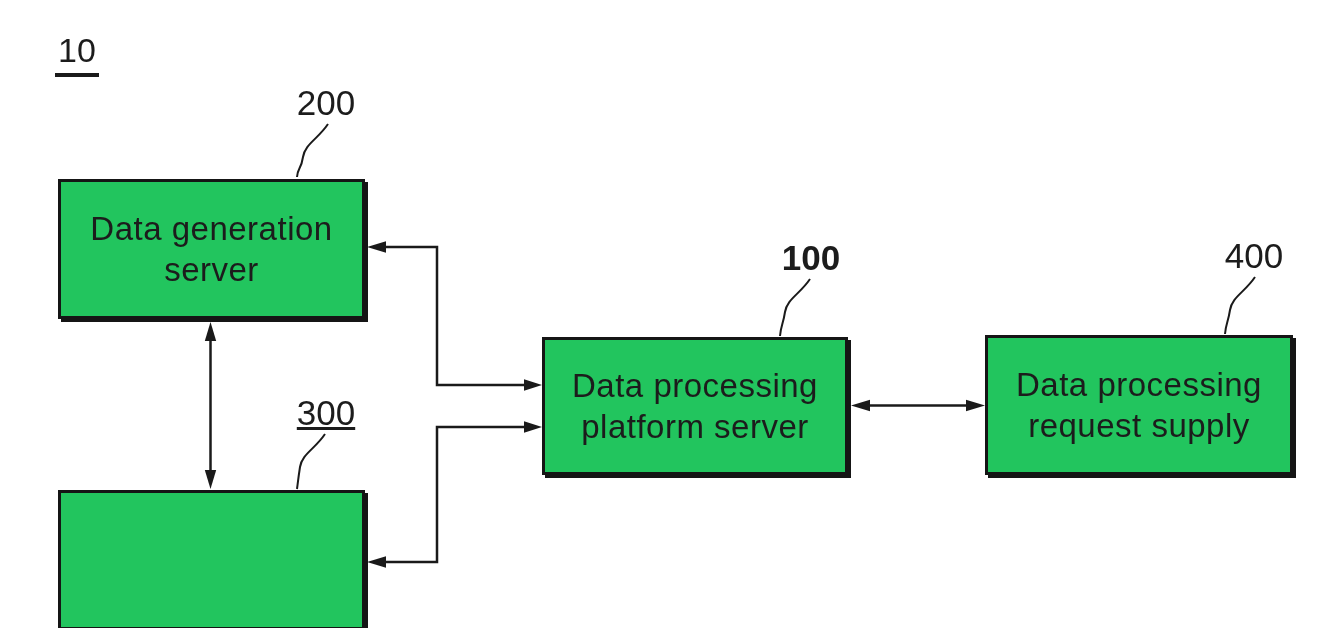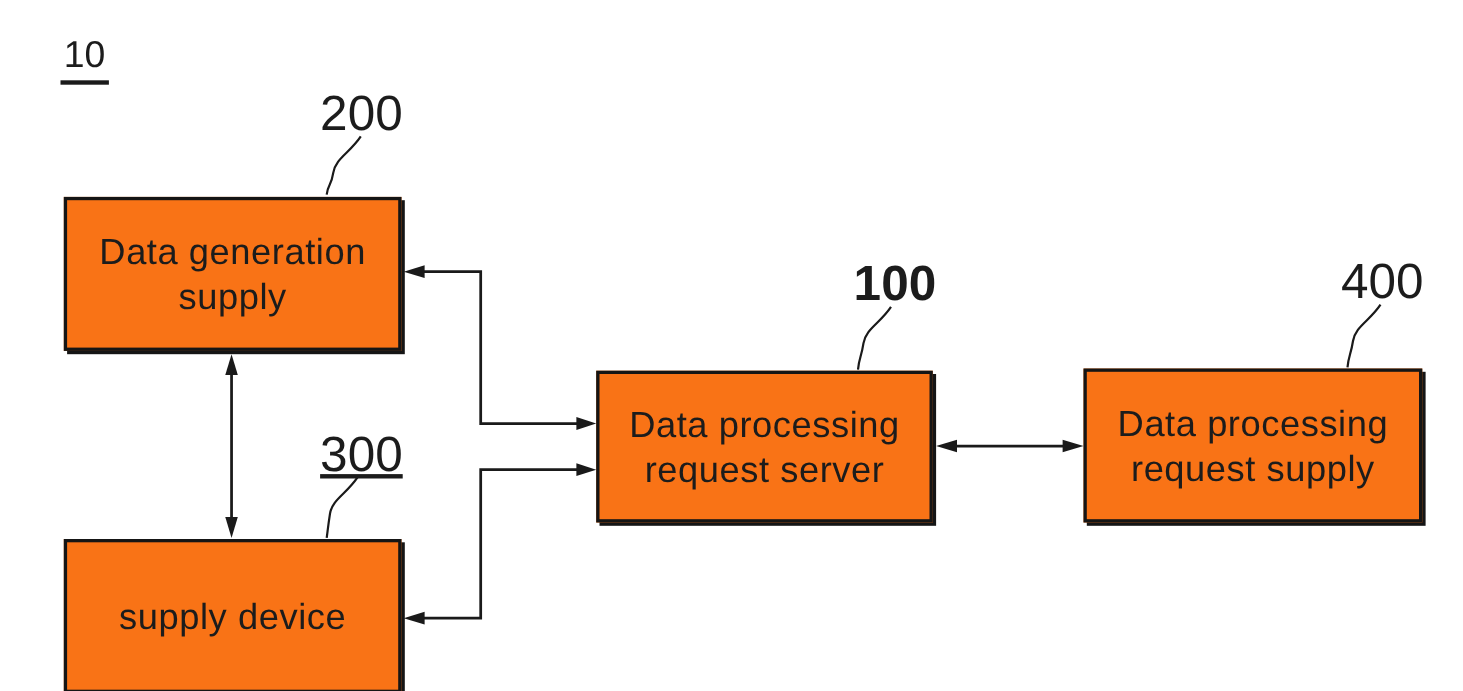--- a/index.html
+++ b/index.html
@@ -19,40 +19,40 @@
   }
   .wires {
     position: absolute;
     left: 0;
     top: 0;
     width: 1330px;
     height: 628px;
   }
   .node {
     position: absolute;
-    background: #f97316;
+    background: #22c55e;
     border: 3px solid #151515;
     box-shadow: 3px 3px 0 0 #151515;
     display: flex;
     align-items: center;
     justify-content: center;
     text-align: center;
   }
   .node-label {
     font-size: 33px;
     line-height: 41px;
     letter-spacing: 0.5px;
     color: #1c1c1c;
   }
   .node-label span { display: block; }
   .refnum {
     position: absolute;
     width: 70px;
     text-align: center;
-    font-size: 45px;
+    font-size: 35px;
     line-height: 35px;
     color: #1c1c1c;
   }
   .figref {
     position: absolute;
     left: 55px;
     top: 6px;
     font-size: 34px;
     line-height: 34px;
     color: #1c1c1c;
@@ -105,34 +105,33 @@
       <path d="M 810 252 C 800 267, 787 272, 785 285 S 781 298, 780 309"></path>
       <path d="M 1255 250 C 1245 265, 1232 270, 1230 283 S 1226 296, 1225 307"></path>
     </g>
   </svg>
 
   <div class="figref">10</div>
 
   <div class="node" id="node-200">
     <div class="node-label">
       <span>Data generation</span>
-      <span>supply</span>
+      <span>server</span>
     </div>
   </div>
 
   <div class="node" id="node-300">
     <div class="node-label">
-      <span>supply device</span>
     </div>
   </div>
 
   <div class="node" id="node-100">
     <div class="node-label">
       <span>Data processing</span>
-      <span>request server</span>
+      <span>platform server</span>
     </div>
   </div>
 
   <div class="node" id="node-400">
     <div class="node-label">
       <span>Data processing</span>
       <span>request supply</span>
     </div>
   </div>
 

